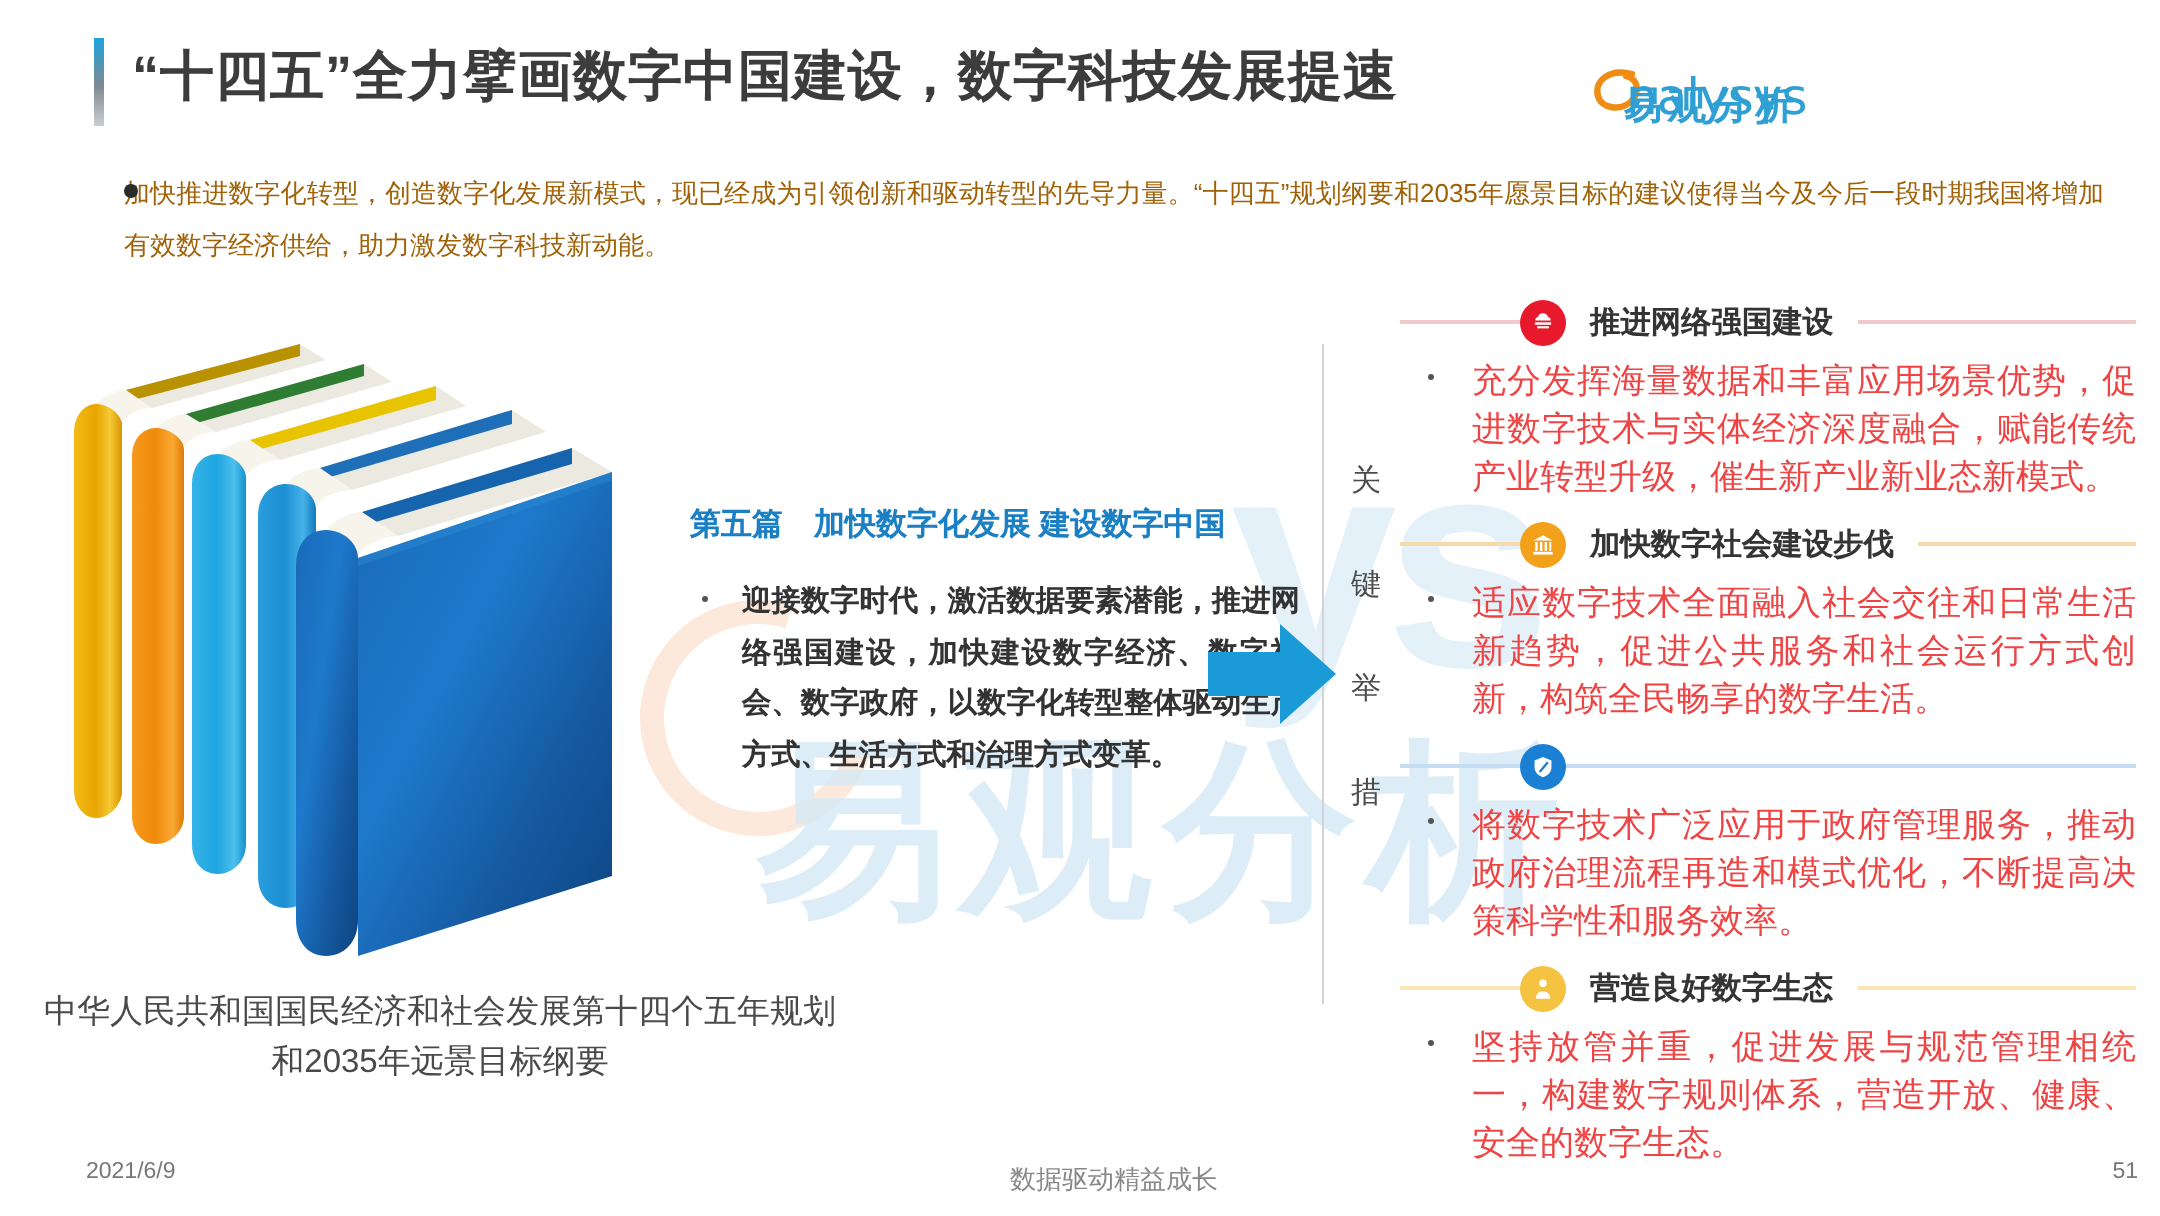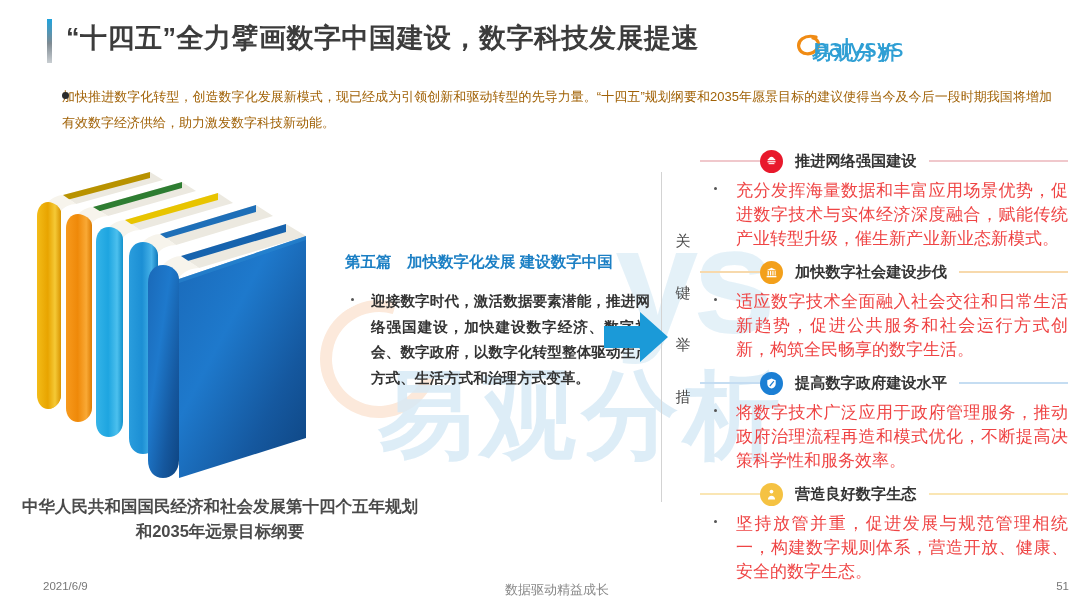--- a/index.html
+++ b/index.html
@@ -90,21 +90,21 @@
     color: #a16207;
     text-align: justify;
   }
 
   
   .books-zone { position: absolute; left: 30px; top: 160px; width: 300px; height: 330px; z-index: 2; }
   .books-caption {
     position: absolute; left: 20px; top: 494px;
     width: 400px;
     text-align: center;
-    font-size: 16.5px; font-weight: 700;
+    font-size: 16.5px; font-weight: 400;
     line-height: 25px;
     color: #4a4a4a;
     z-index: 3;
   }
 
   
   .mid { position: absolute; left: 345px; top: 252px; width: 305px; z-index: 3; }
   .mid-head {
     font-size: 15.5px; font-weight: 700;
     color: #1b7fc4;
@@ -358,21 +358,20 @@
 
     <div class="card">
       <div class="card-head">
         <div class="head-rule" style="background:#c5ddf2"></div>
         <div class="card-icon" style="background:#1b7fd4">
           <svg width="13" height="13" viewBox="0 0 16 16">
               <path d="M8 1.8 L13.2 4 v4.2 c0 3.2-2.4 5.3-5.2 6.1C5.2 13.5 2.8 11.4 2.8 8.2 V4 Z" fill="#fff"></path>
               <path d="M5.4 10.6 L10.4 4.6 l1.1 1 -5 6z" fill="#1b7fd4"></path>
             </svg>
         </div>
-        <div class="card-title">提高数字政府建设水平</div>
         <div class="head-rule right" style="background:#c5ddf2"></div>
       </div>
       <div class="card-body">
         <div class="card-dot"></div>
         <div class="card-text">将数字技术广泛应用于政府管理服务，推动政府治理流程再造和模式优化，不断提高决策科学性和服务效率。</div>
       </div>
     </div>
 
     <div class="card">
       <div class="card-head">

